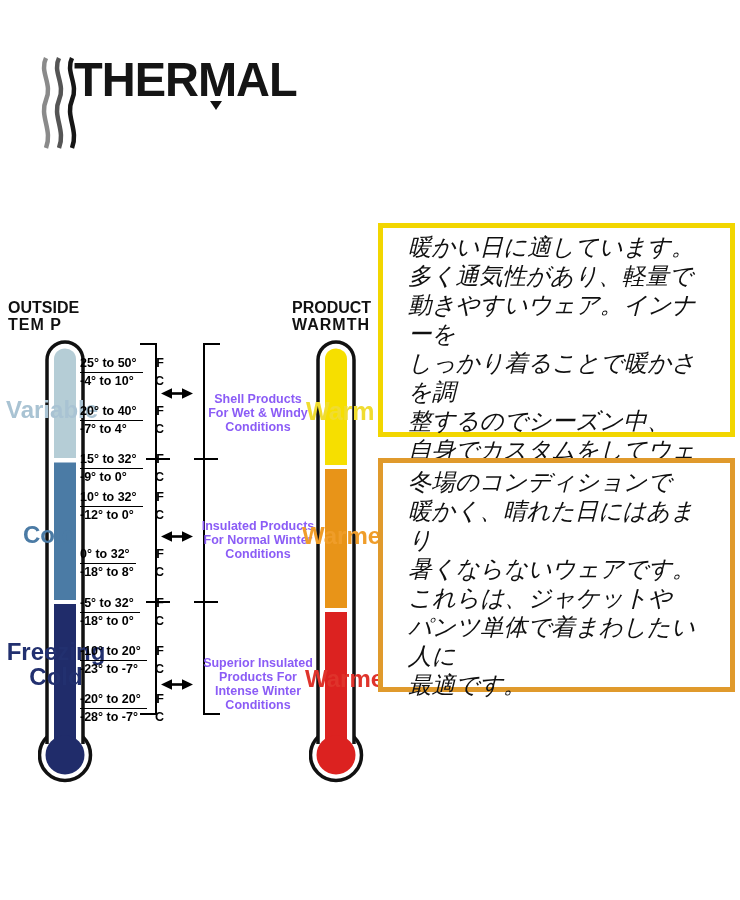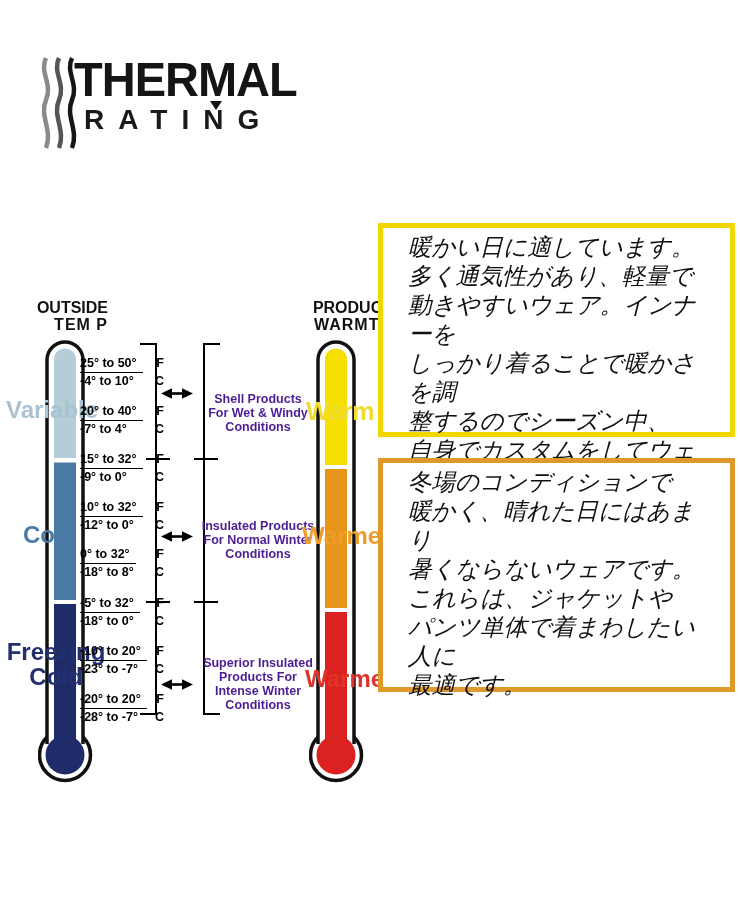--- a/index.html
+++ b/index.html
@@ -15,21 +15,21 @@
     color:#151515;transform:scaleY(1.04);transform-origin:top left;}
   .logo-sub{left:84px;top:104px;font-size:28px;font-weight:700;letter-spacing:14px;color:#1a1a1a;}
   .logo-tri{left:210px;top:101px;width:0;height:0;
     border-left:6px solid transparent;border-right:6px solid transparent;border-top:9px solid #111;}
 
   
   .intro{left:310px;top:6px;width:428px;font-size:26px;line-height:33px;font-weight:700;
     font-style:italic;color:#0d0d0d;}
 
   
-  .col-head{width:100px;text-align:right;font-size:16px;line-height:17px;font-weight:700;color:#111;}
+  .col-head{width:100px;text-align:left;font-size:16px;line-height:17px;font-weight:700;color:#111;}
   .head-outside{left:8px;top:299px;}
   .head-warmth{left:292px;top:299px;}
   .head-line2{letter-spacing:1px;}
 
   
   .zlabel{font-weight:600;}
   .lbl-variable{left:6px;top:396px;font-size:24px;color:#a9c3d3;}
   .lbl-cold{left:23px;top:521px;font-size:24px;color:#4b7ba5;}
   .lbl-freezing{left:-2px;top:639px;width:116px;text-align:center;font-size:24px;line-height:25px;color:#22306f;}
 
@@ -53,21 +53,21 @@
     border-top:2px solid #000;border-left:2px solid #000;border-bottom:2px solid #000;}
   .tick{height:2px;background:#000;}
   .tick-l1{left:146px;top:458px;width:24px;}
   .tick-l2{left:146px;top:601px;width:24px;}
   .tick-r1{left:194px;top:458px;width:24px;}
   .tick-r2{left:194px;top:601px;width:24px;}
   .arrow{left:161px;width:32px;height:13px;}
   .arr1{top:386px;} .arr2{top:529px;} .arr3{top:677px;}
 
   
-  .prod{left:200px;width:116px;text-align:center;font-size:12.5px;line-height:14px;font-weight:700;color:#4c1d95;}
+  .prod{left:200px;width:116px;text-align:center;font-size:12.5px;line-height:14px;font-weight:700;color:#8b5cf6;}
   .prod1{top:392px;} .prod2{top:519px;} .prod3{top:656px;}
 
   
   .jp-box{left:378px;width:357px;box-sizing:border-box;border-style:solid;border-width:5px;
     background:#fff;padding:5px 25px;font-size:23.5px;line-height:29px;font-style:italic;color:#101010;}
   .box-warm{top:223px;height:214px;border-color:#f2d600;}
   .box-warmer{top:458px;height:234px;border-color:#e09a2c;}
   .box-warmest{top:676px;height:217px;border-color:#d32b25;}
 </style>
 </head>
@@ -77,21 +77,20 @@
 
   <div class="abs" style="left:36px;top:56px;">
     <svg width="42" height="94" viewBox="0 0 42 94">
       <path d="M10,2 C3,16 17,28 10,44 C3,60 17,74 10,92" fill="none" stroke="#8a8a8a" stroke-width="4.5"></path>
       <path d="M23,2 C16,16 30,28 23,44 C16,60 30,74 23,92" fill="none" stroke="#555555" stroke-width="4.5"></path>
       <path d="M36,2 C29,16 43,28 36,44 C29,60 43,74 36,92" fill="none" stroke="#161616" stroke-width="4.5"></path>
     </svg>
   </div>
   <div class="abs logo-title">THERMAL</div>
   <div class="abs logo-tri"></div>
-  <div class="abs logo-sub">RATING</div>
 
 
   <div class="abs col-head head-outside">
     <div>OUTSIDE</div>
     <div class="head-line2">TEM P</div>
   </div>
   <div class="abs col-head head-warmth">
     <div>PRODUCT</div>
     <div class="head-line2">WARMTH</div>
   </div>
@@ -116,21 +115,21 @@
     <div class="trow c"><span class="valc">-4° to 10°</span><span class="unit">C</span></div>
   </div>
   <div class="tp" style="top:404px">
     <div class="trow f"><span class="val">20° to 40°</span><span class="unit">F</span></div>
     <div class="trow c"><span class="valc">-7° to 4°</span><span class="unit">C</span></div>
   </div>
   <div class="tp" style="top:452px">
     <div class="trow f"><span class="val">15° to 32°</span><span class="unit">F</span></div>
     <div class="trow c"><span class="valc">-9° to 0°</span><span class="unit">C</span></div>
   </div>
-  <div class="tp" style="top:500px">
+  <div class="tp" style="top:490px">
     <div class="trow f"><span class="val">10° to 32°</span><span class="unit">F</span></div>
     <div class="trow c"><span class="valc">-12° to 0°</span><span class="unit">C</span></div>
   </div>
   <div class="tp" style="top:547px">
     <div class="trow f"><span class="val">0° to 32°</span><span class="unit">F</span></div>
     <div class="trow c"><span class="valc">-18° to 8°</span><span class="unit">C</span></div>
   </div>
   <div class="tp" style="top:596px">
     <div class="trow f"><span class="val">-5° to 32°</span><span class="unit">F</span></div>
     <div class="trow c"><span class="valc">-18° to 0°</span><span class="unit">C</span></div>

